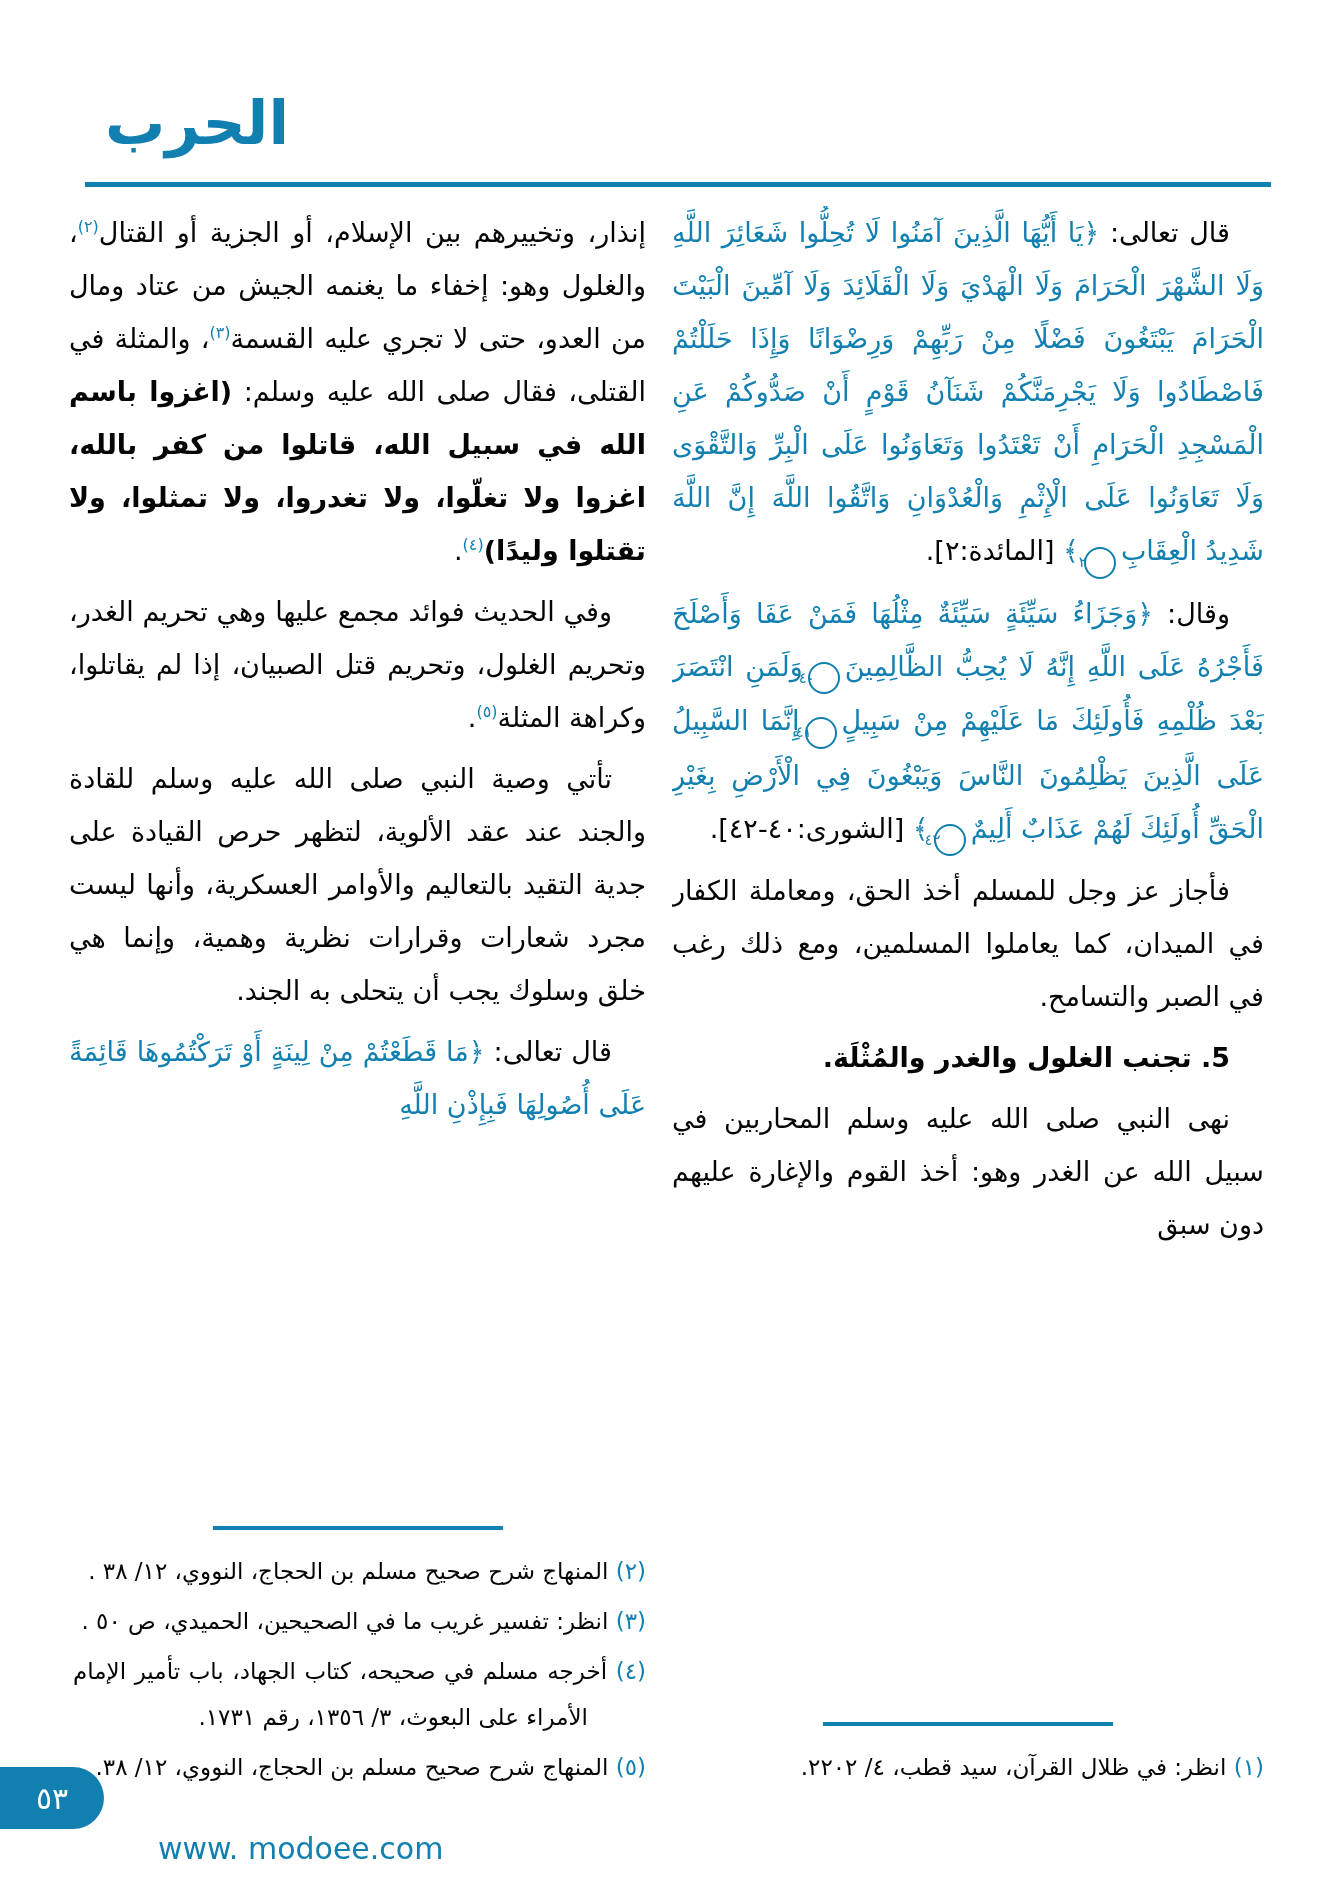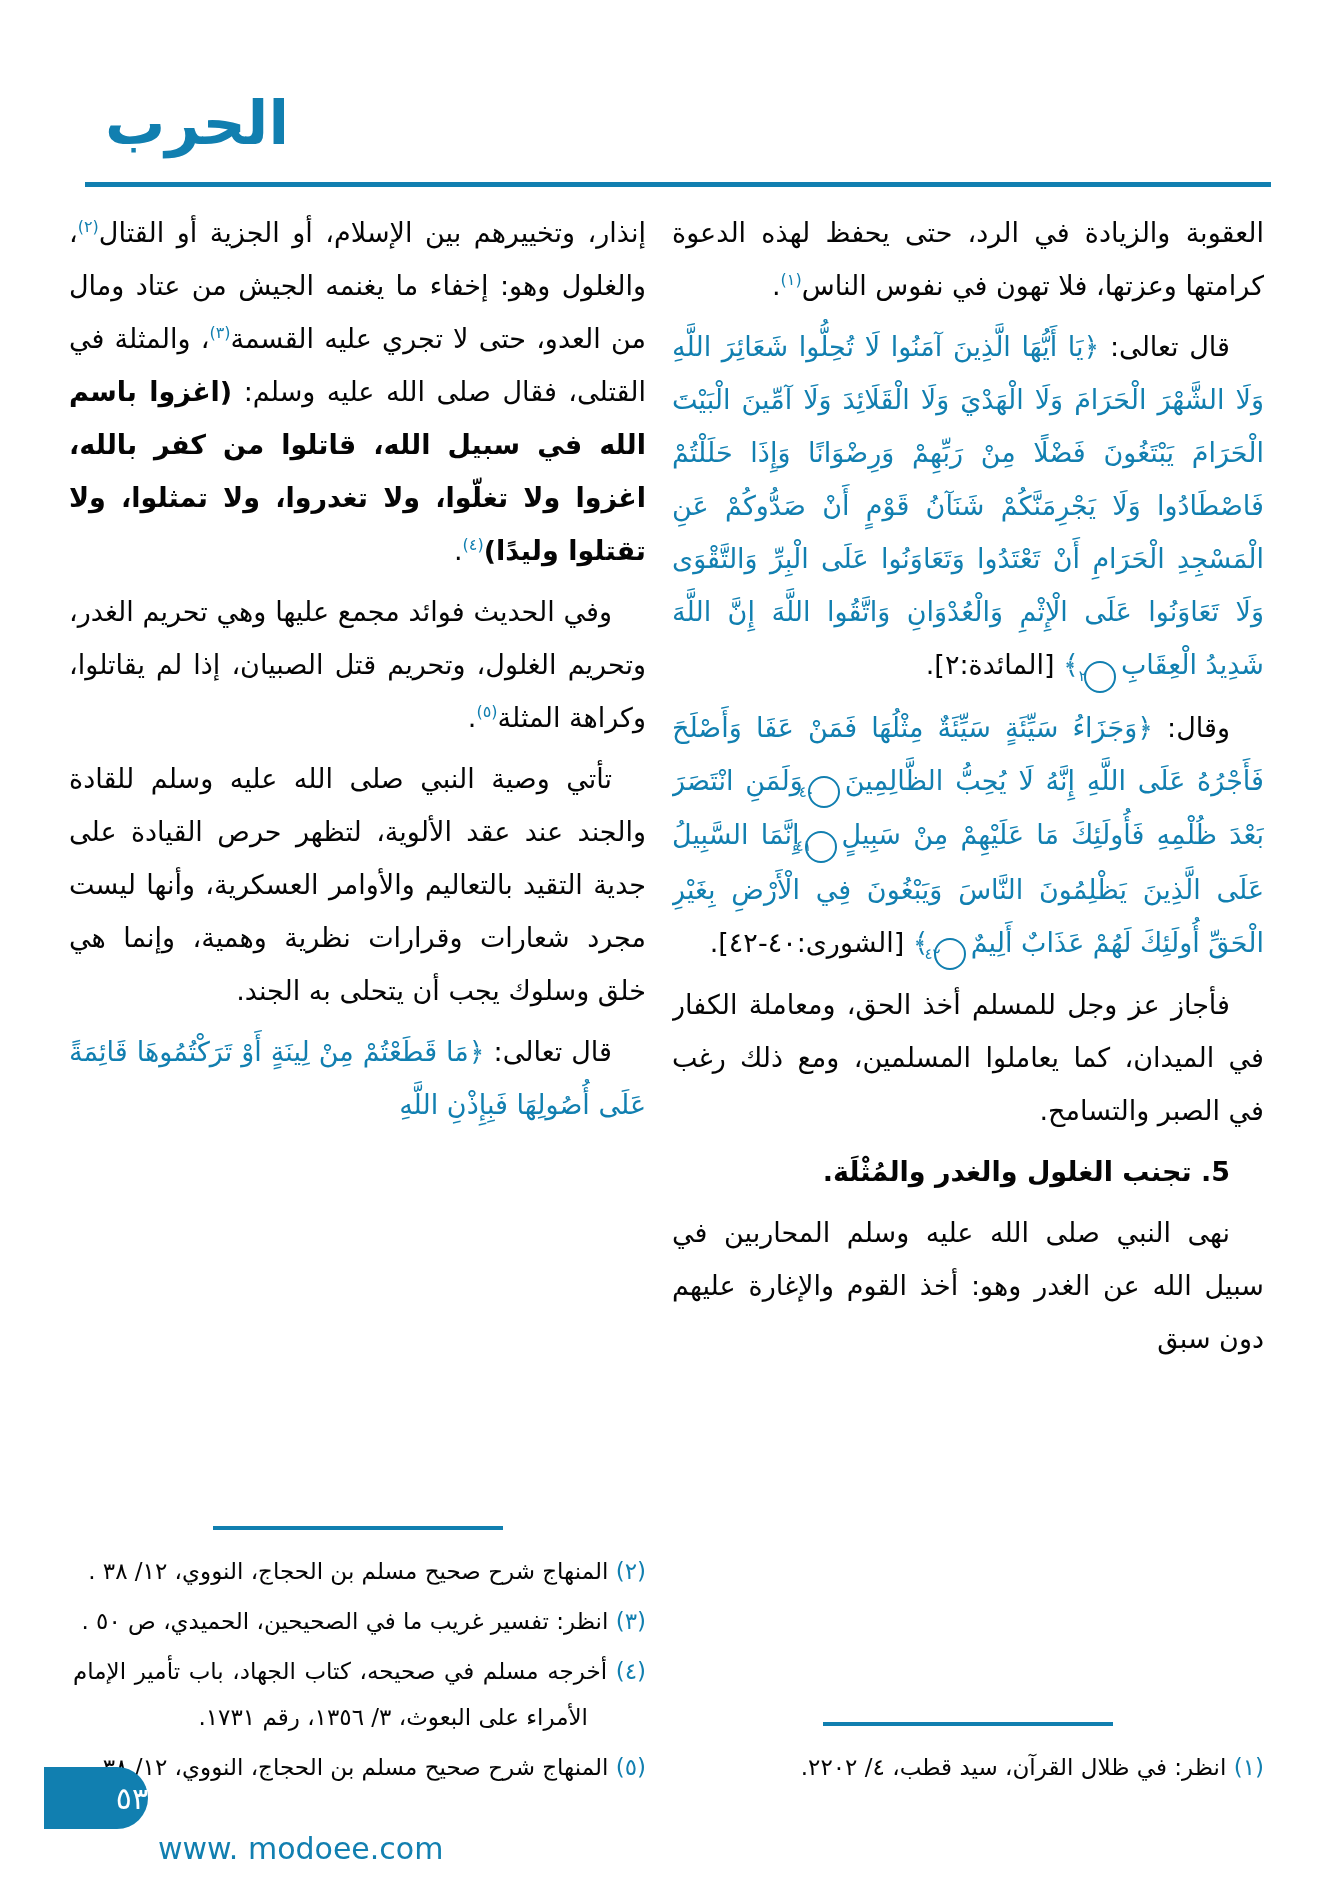--- a/index.html
+++ b/index.html
@@ -62,41 +62,40 @@
     text-align: justify;
     padding-right: 58px; text-indent: -58px;
     margin: 0 0 4px 4px;
   }
   .fn-num { color: var(--accent); }
   .page-pill {
     position: absolute; left: 0; top: 1767px;
     width: 104px; height: 62px;
     background: var(--accent);
     border-radius: 0 31px 31px 0;
-    display: flex; align-items: center; justify-content: flex-start;
-    color: #ffffff; font-size: 30px; margin-left: 44px;
+    display: flex; align-items: center; justify-content: center;
+    color: #ffffff; font-size: 30px;
   }
   .site {
     position: absolute; left: 158px; top: 1831px;
     direction: ltr;
     color: var(--accent); font-size: 30px;
   }
 </style>
 </head>
 <body>
 
 <div class="page">
 
   <div class="calligraphy">الحرب</div>
   <div class="header-rule"></div>
 
   <main class="columns">
 
     <section class="col col-right">
-      <p class="body"><span class="txt">العقوبة والزيادة في الرد، حتى يحفظ لهذه الدعوة كرامتها وعزتها، فلا تهون في نفوس الناس</span><sup class="fn-ref">(١)</sup><span class="txt">.</span></p>
       <p class="body indent"><span class="txt">قال تعالى: </span><span class="quran">﴿يَا أَيُّهَا الَّذِينَ آمَنُوا لَا تُحِلُّوا شَعَائِرَ اللَّهِ وَلَا الشَّهْرَ الْحَرَامَ وَلَا الْهَدْيَ وَلَا الْقَلَائِدَ وَلَا آمِّينَ الْبَيْتَ الْحَرَامَ يَبْتَغُونَ فَضْلًا مِنْ رَبِّهِمْ وَرِضْوَانًا وَإِذَا حَلَلْتُمْ فَاصْطَادُوا وَلَا يَجْرِمَنَّكُمْ شَنَآنُ قَوْمٍ أَنْ صَدُّوكُمْ عَنِ الْمَسْجِدِ الْحَرَامِ أَنْ تَعْتَدُوا وَتَعَاوَنُوا عَلَى الْبِرِّ وَالتَّقْوَى وَلَا تَعَاوَنُوا عَلَى الْإِثْمِ وَالْعُدْوَانِ وَاتَّقُوا اللَّهَ إِنَّ اللَّهَ شَدِيدُ الْعِقَابِ</span><span class="ayah-circle">٢</span><span class="quran">﴾</span><span class="txt"> [المائدة:٢].</span></p>
       <p class="body indent"><span class="txt">وقال: </span><span class="quran">﴿وَجَزَاءُ سَيِّئَةٍ سَيِّئَةٌ مِثْلُهَا فَمَنْ عَفَا وَأَصْلَحَ فَأَجْرُهُ عَلَى اللَّهِ إِنَّهُ لَا يُحِبُّ الظَّالِمِينَ</span><span class="ayah-circle">٤٠</span><span class="quran">وَلَمَنِ انْتَصَرَ بَعْدَ ظُلْمِهِ فَأُولَئِكَ مَا عَلَيْهِمْ مِنْ سَبِيلٍ</span><span class="ayah-circle">٤١</span><span class="quran">إِنَّمَا السَّبِيلُ عَلَى الَّذِينَ يَظْلِمُونَ النَّاسَ وَيَبْغُونَ فِي الْأَرْضِ بِغَيْرِ الْحَقِّ أُولَئِكَ لَهُمْ عَذَابٌ أَلِيمٌ</span><span class="ayah-circle">٤٢</span><span class="quran">﴾</span><span class="txt"> [الشورى:٤٠-٤٢].</span></p>
       <p class="body indent"><span class="txt">فأجاز عز وجل للمسلم أخذ الحق، ومعاملة الكفار في الميدان، كما يعاملوا المسلمين، ومع ذلك رغب في الصبر والتسامح.</span></p>
       <p class="body indent heading">5. تجنب الغلول والغدر والمُثْلَة.</p>
       <p class="body indent"><span class="txt">نهى النبي صلى الله عليه وسلم المحاربين في سبيل الله عن الغدر وهو: أخذ القوم والإغارة عليهم دون سبق</span></p>
       <div class="footnotes">
         <div class="fn-rule"></div>
         <div class="fn-item"><span class="fn-num">(١) </span><span class="txt">انظر: في ظلال القرآن، سيد قطب، ٤/ ٢٢٠٢.</span></div>
       </div>
     </section>

